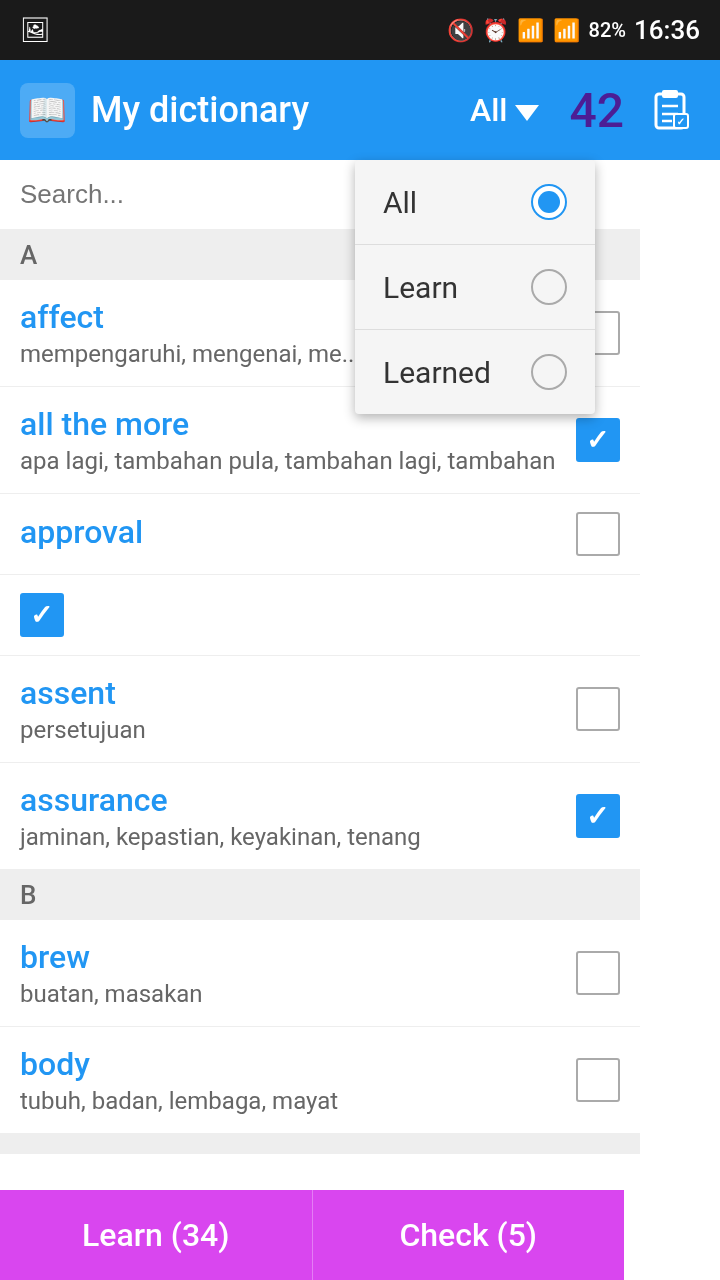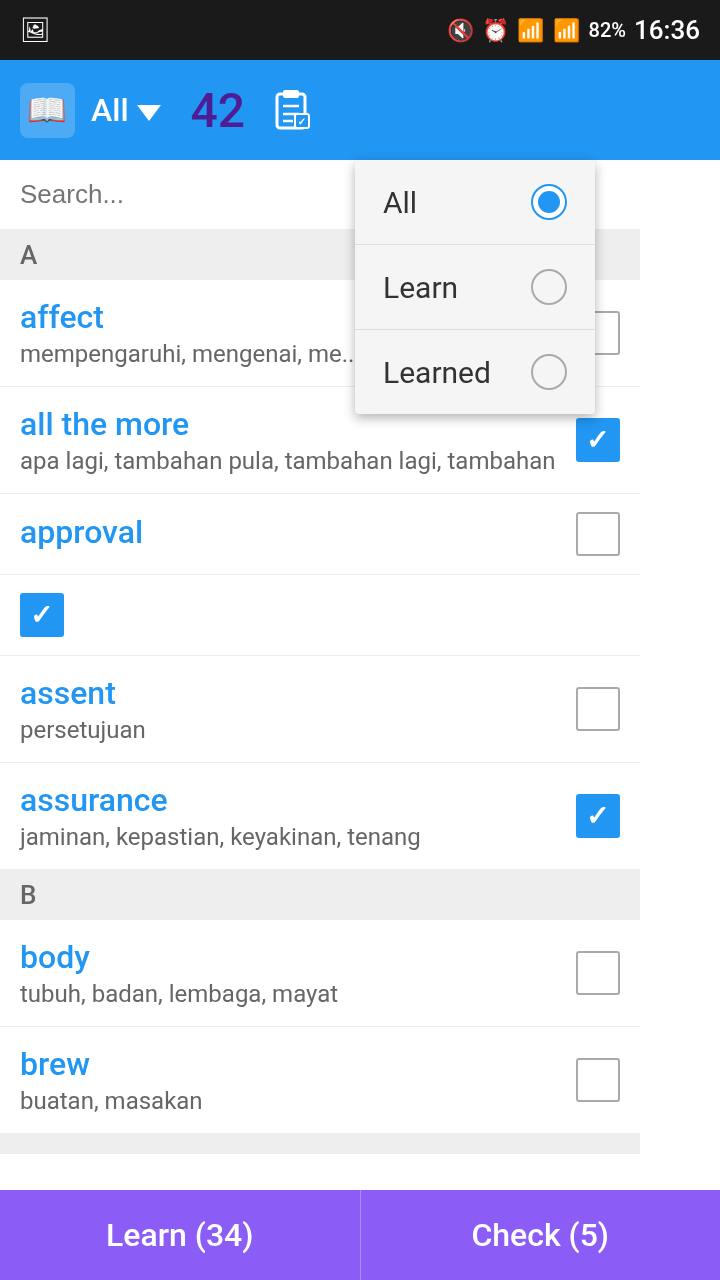--- a/index.html
+++ b/index.html
@@ -197,23 +197,23 @@
       color: #fff;
       font-size: 28px;
       font-weight: bold;
       line-height: 1;
     }
 
     
     .bottom-bar {
       position: absolute;
       bottom: 0;
-      width: 720px;
+      width: 624px;
       height: 90px;
-      background: #8b5cf6;
+      background: #d946ef;
       display: flex;
     }
     .bottom-btn {
       flex: 1;
       display: flex;
       align-items: center;
       justify-content: center;
       font-size: 32px;
       color: #fff;
       font-weight: 500;
@@ -244,20 +244,21 @@
     <span style="font-size:22px;">📶</span>
     <span style="font-size:20px;text-align:right;">82%</span>
     <span>16:36</span>
   </div>
 </div>
 
 <div class="header">
   <div class="header-logo">
     <span style="font-size:32px;color:#fff;">📖</span>
   </div>
+  <div class="header-title">My dictionary</div>
   <div class="header-filter" style="cursor:pointer;">
     <span>All</span>
     <div class="header-filter-arrow"></div>
   </div>
   <div class="header-count">42</div>
   <div class="header-icon-btn">
     <svg width="44" height="44" viewBox="0 0 44 44" fill="none" xmlns="http://www.w3.org/2000/svg">
       <rect x="8" y="6" width="28" height="34" rx="3" stroke="white" stroke-width="3" fill="none"></rect>
       <rect x="14" y="2" width="16" height="8" rx="2" fill="white"></rect>
       <line x1="14" y1="18" x2="30" y2="18" stroke="white" stroke-width="2.5"></line>
@@ -344,30 +345,30 @@
       <span class="checkmark">✓</span>
     </div>
   </div>
 
   <div class="section-header">
     <span>B</span>
   </div>
 
   <div class="dict-item">
     <div class="dict-item-content">
+      <div class="dict-item-word">brew</div>
+      <div class="dict-item-translation">buatan, masakan</div>
+    </div>
+    <div class="checkbox"></div>
+  </div>
+
+  <div class="dict-item">
+    <div class="dict-item-content">
       <div class="dict-item-word">body</div>
       <div class="dict-item-translation">tubuh, badan, lembaga, mayat</div>
-    </div>
-    <div class="checkbox"></div>
-  </div>
-
-  <div class="dict-item">
-    <div class="dict-item-content">
-      <div class="dict-item-word">brew</div>
-      <div class="dict-item-translation">buatan, masakan</div>
     </div>
     <div class="checkbox"></div>
   </div>
 
   <div class="section-header">
     
   </div>
 
 </div>
 

